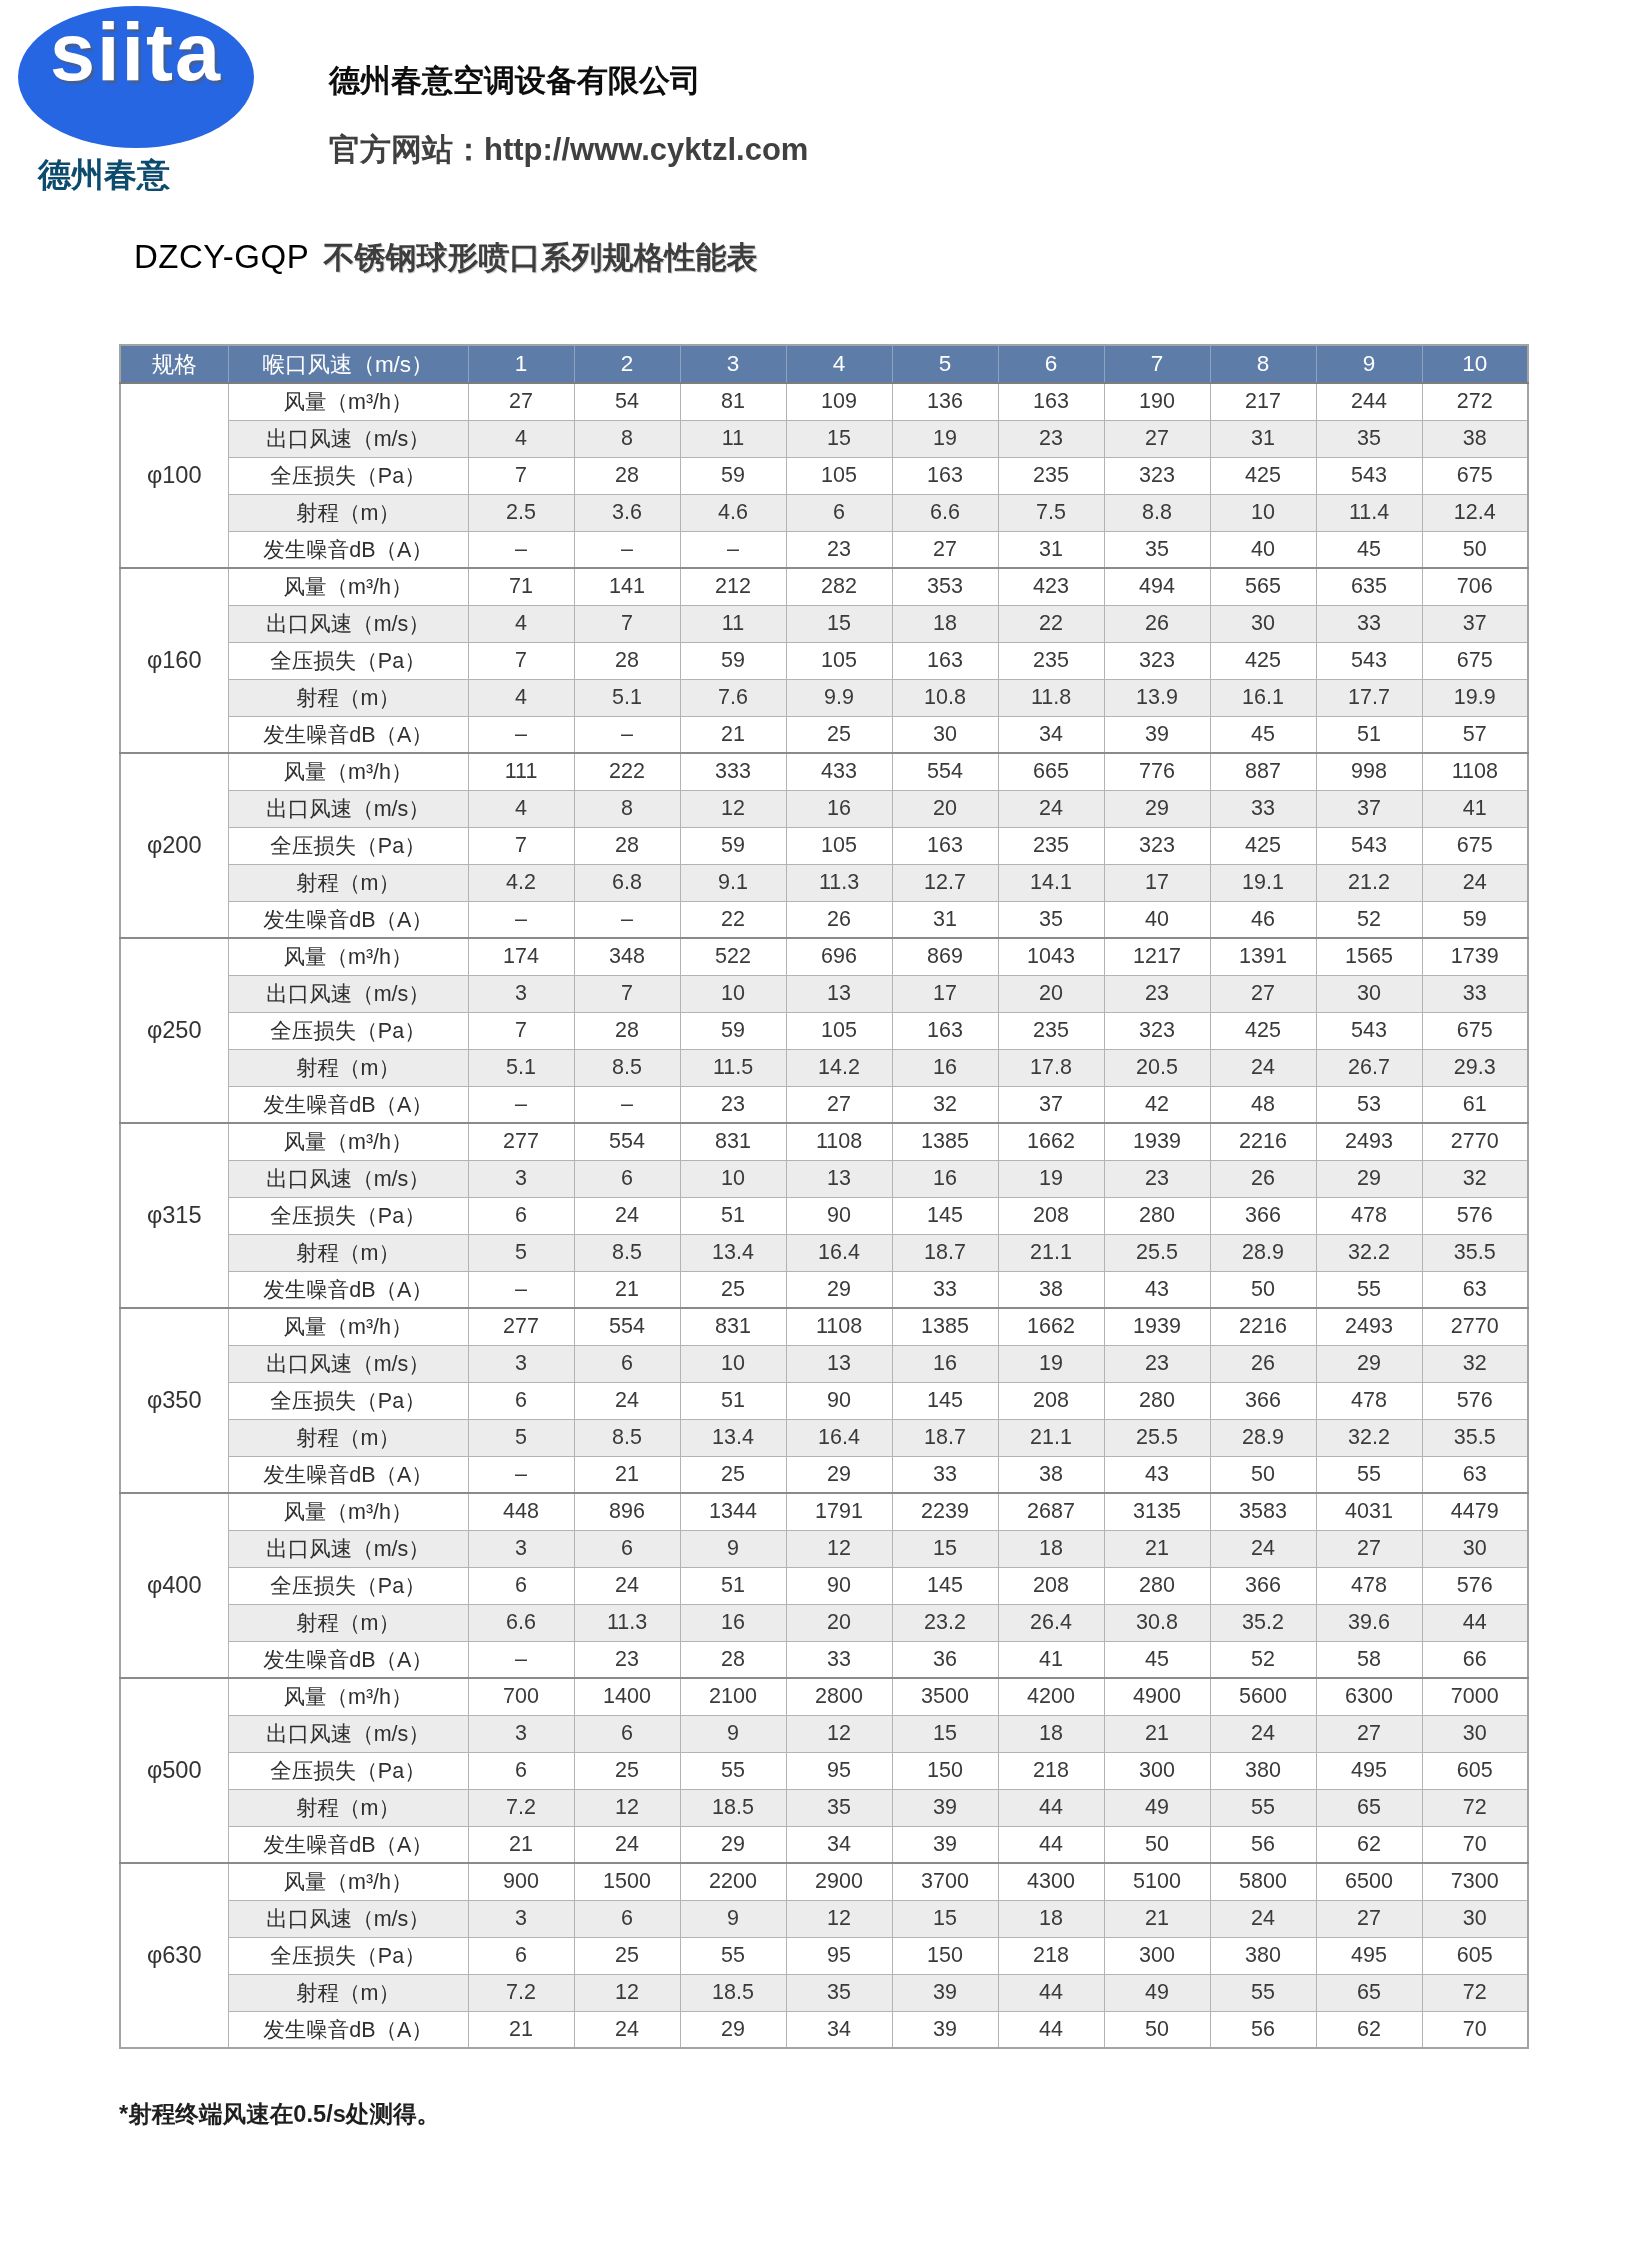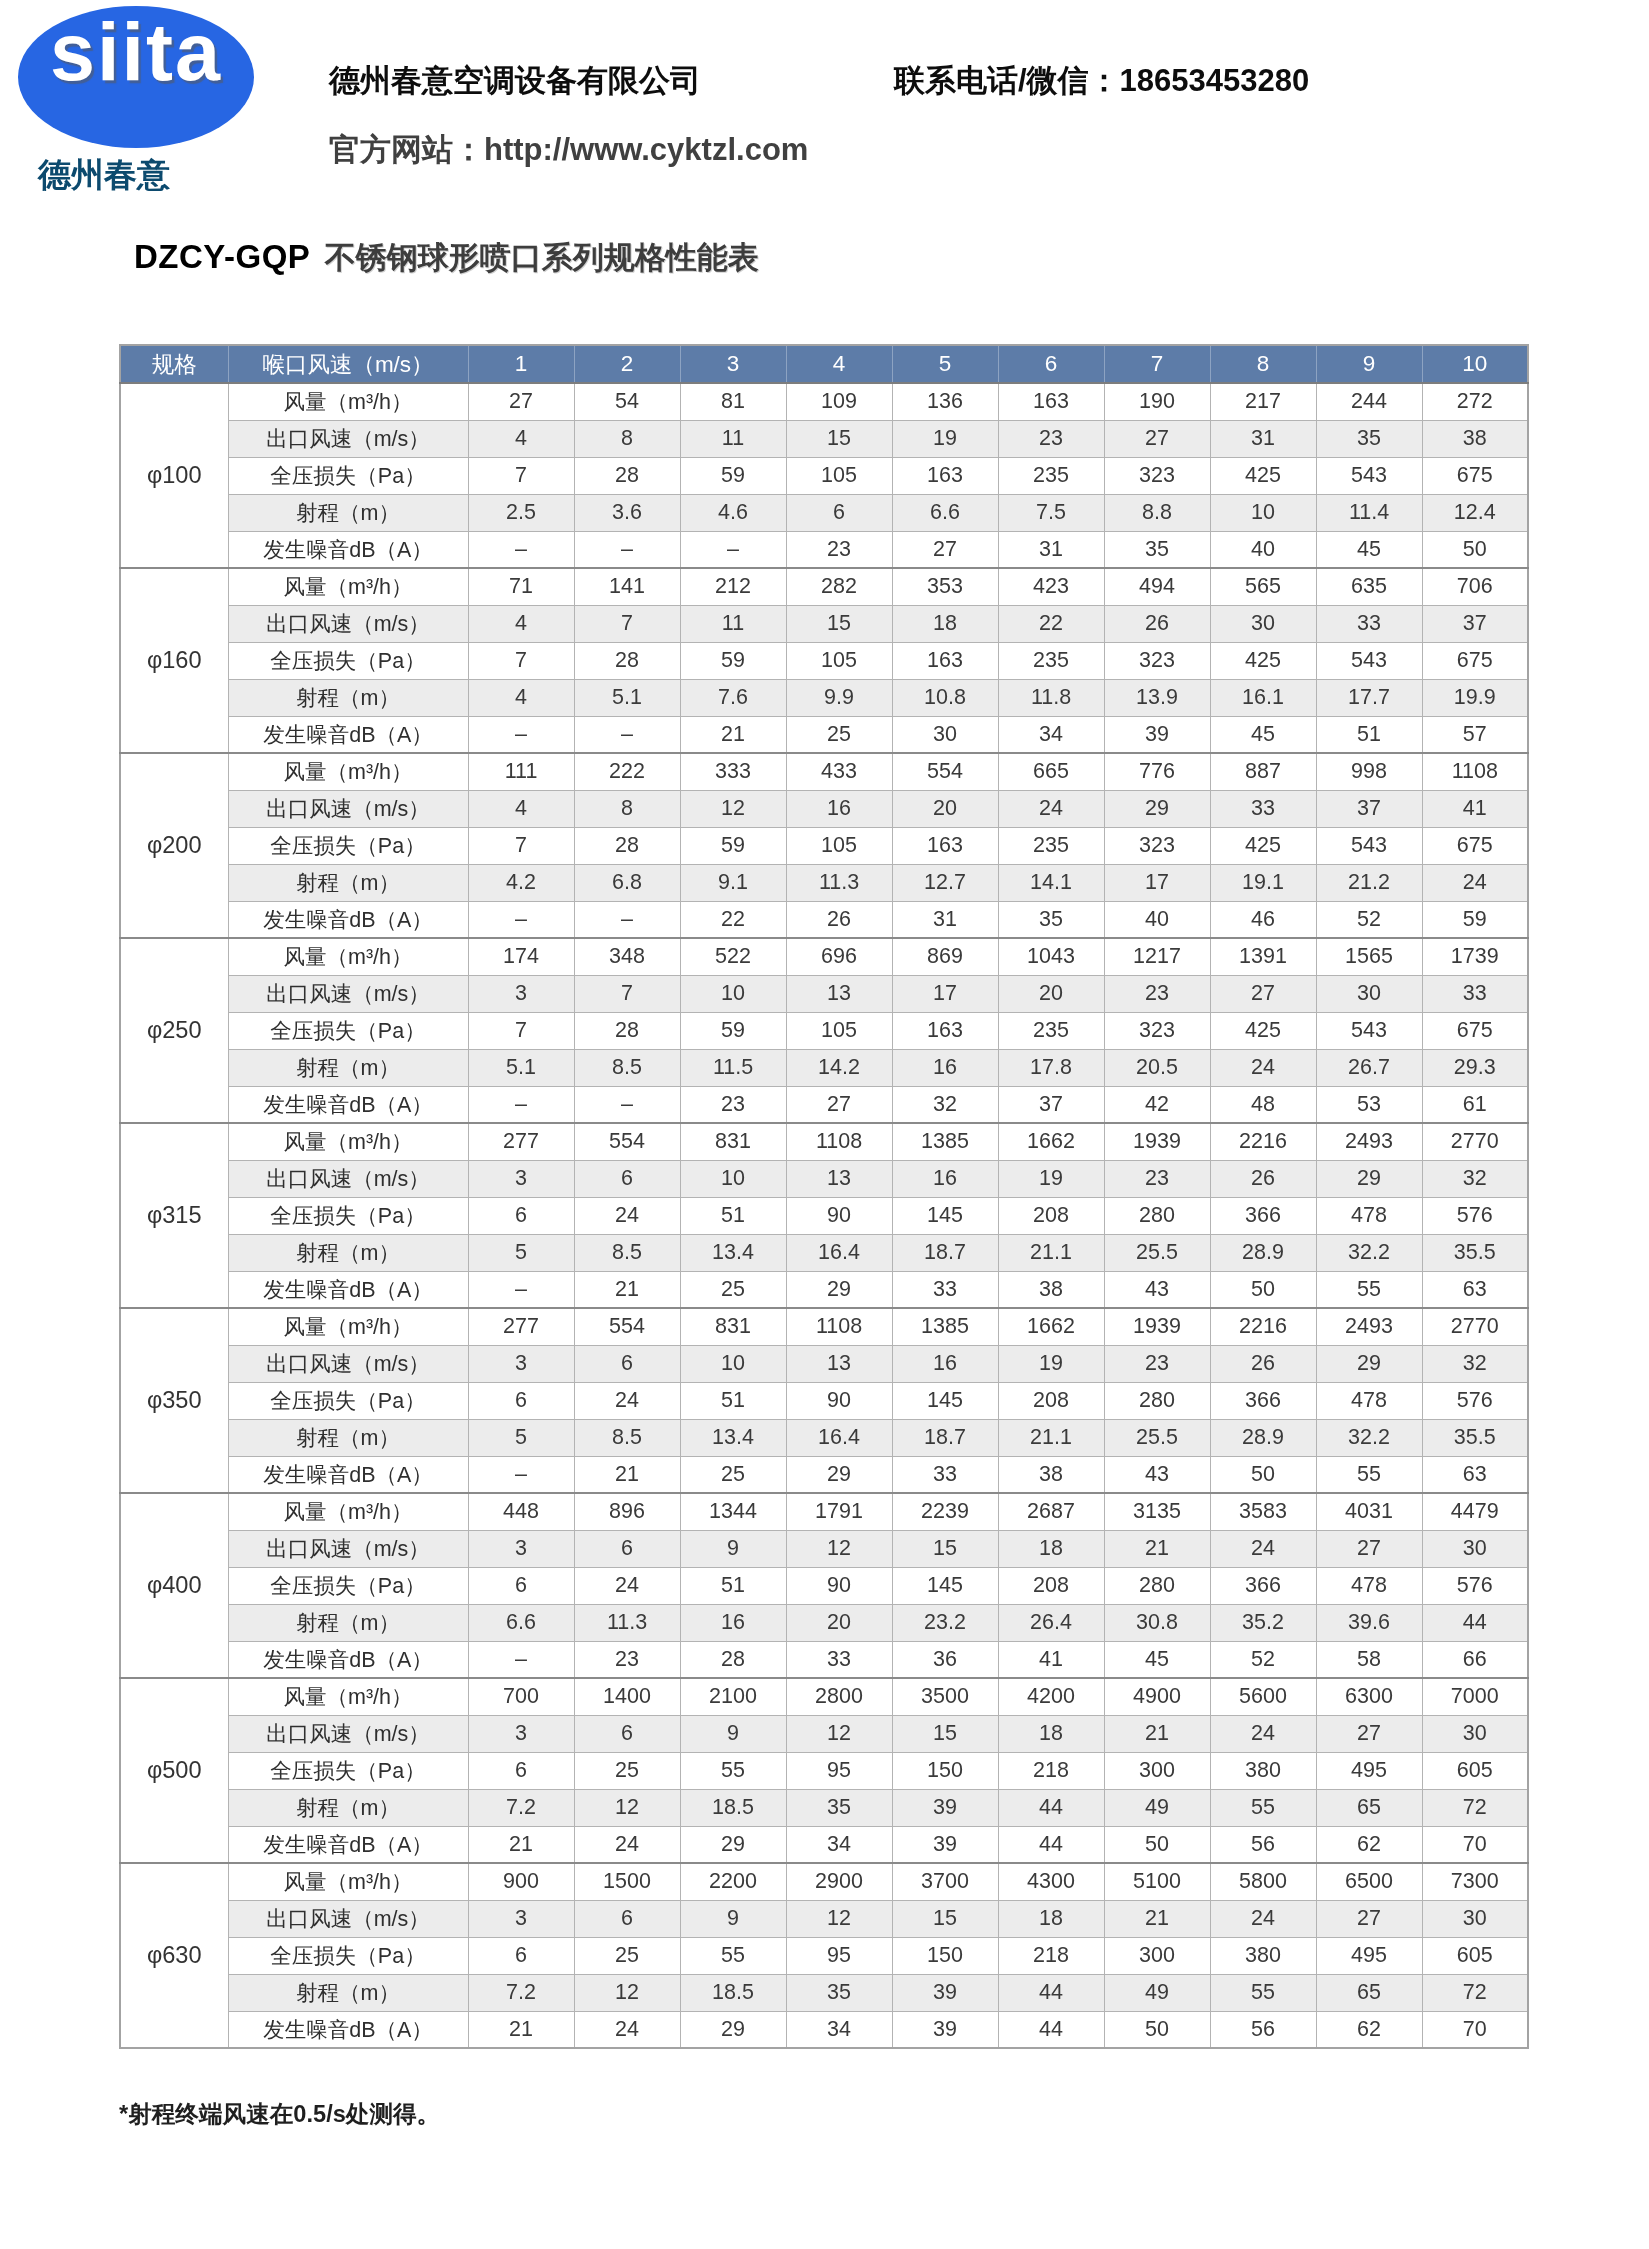--- a/index.html
+++ b/index.html
@@ -33,21 +33,21 @@
     position:absolute; left:894px; top:60px;
     font-size:31px; font-weight:600; color:#0d0d0d;
   }
   .website {
     position:absolute; left:329px; top:129px;
     font-size:31px; font-weight:600; color:#404040;
   }
 
   
   .title { position:absolute; left:134px; top:237px; white-space:nowrap; }
-  .title-model { font-size:33px; font-weight:bold; color:#000; letter-spacing:0.5px; }
+  .title-model { font-size:33px; font-weight:normal; color:#000; letter-spacing:0.5px; }
   .title-name  { font-size:31px; font-weight:bold; color:#3d3d3d; margin-left:14.3px;
                  text-shadow:1px 1px 0 rgba(120,120,120,.35); }
 
   
   table.spec {
     position:absolute; left:119px; top:344px; width:1300px;
     border-collapse:collapse; table-layout:fixed;
     border:2px solid #a3a3a3;
   }
   table.spec th {
@@ -77,21 +77,20 @@
 <div class="page">
 
   <div>
     <div class="logo-ellipse">
       <span class="logo-text">siita</span>
     </div>
     <div class="logo-subtext">德州春意</div>
   </div>
 
   <div class="company-name">德州春意空调设备有限公司</div>
-  <div class="contact-info">联系电话/微信：18653453280</div>
   <div class="website">官方网站：http://www.cyktzl.com</div>
 
   <div class="title">
     <span class="title-model">DZCY-GQP</span><span class="title-name">不锈钢球形喷口系列规格性能表</span>
   </div>
 
   <table class="spec">
     <colgroup>
         <col style="width: 108px;">
         <col style="width: 240px;">

